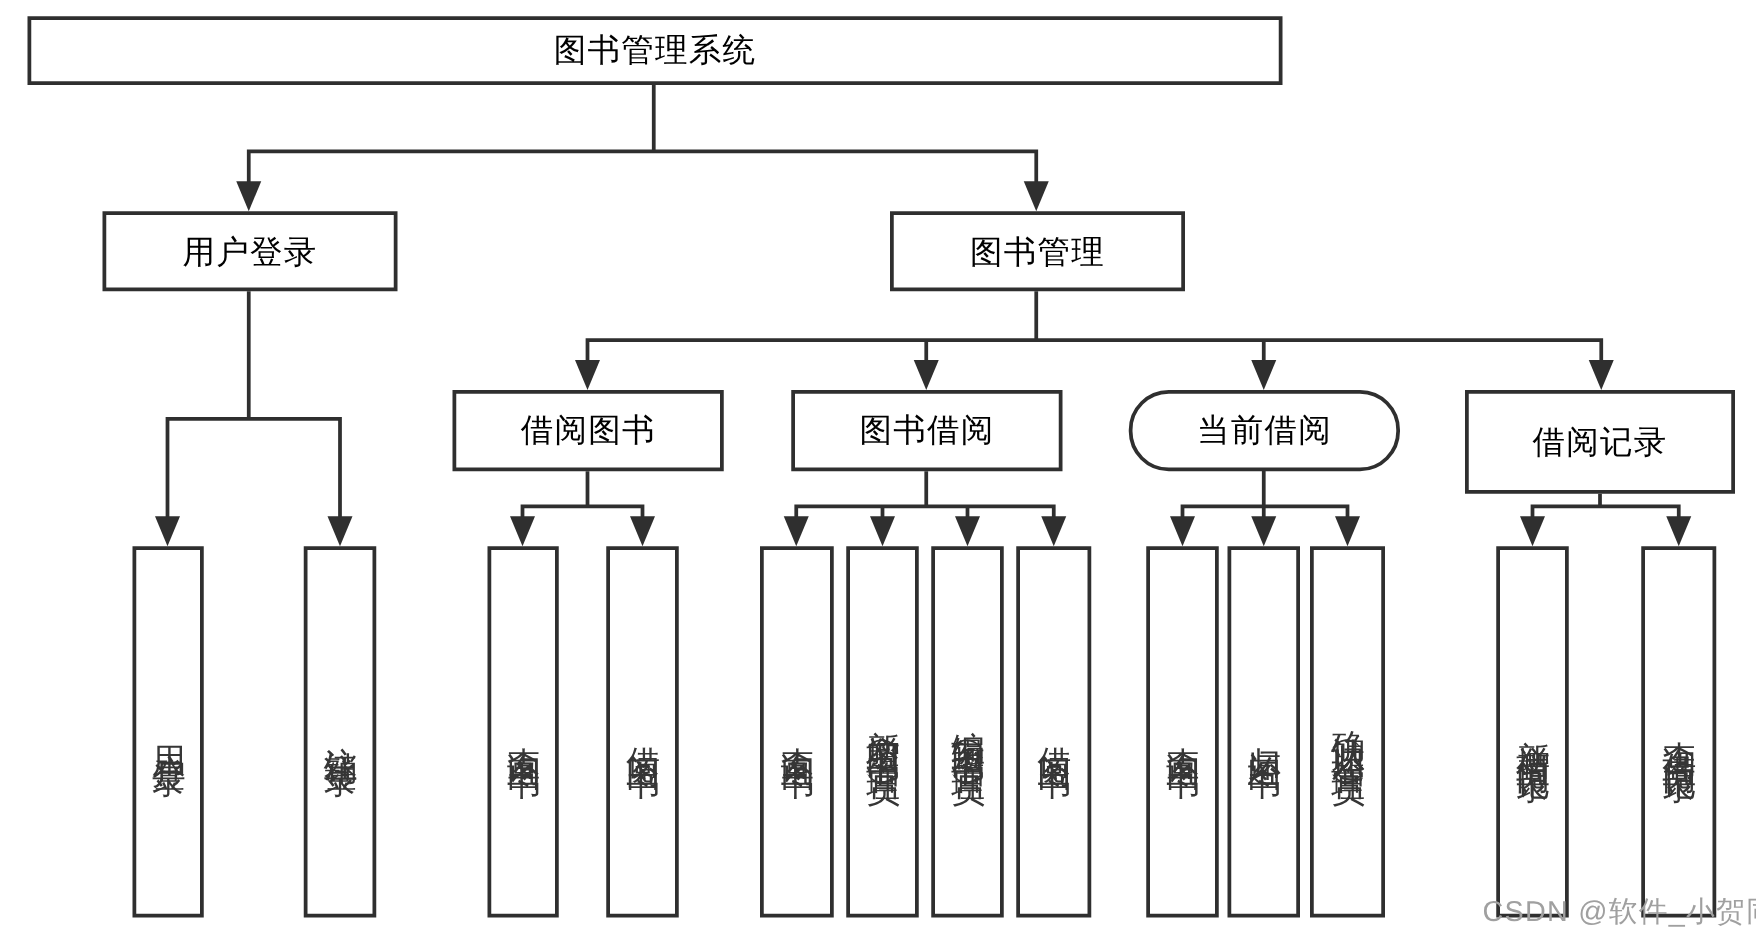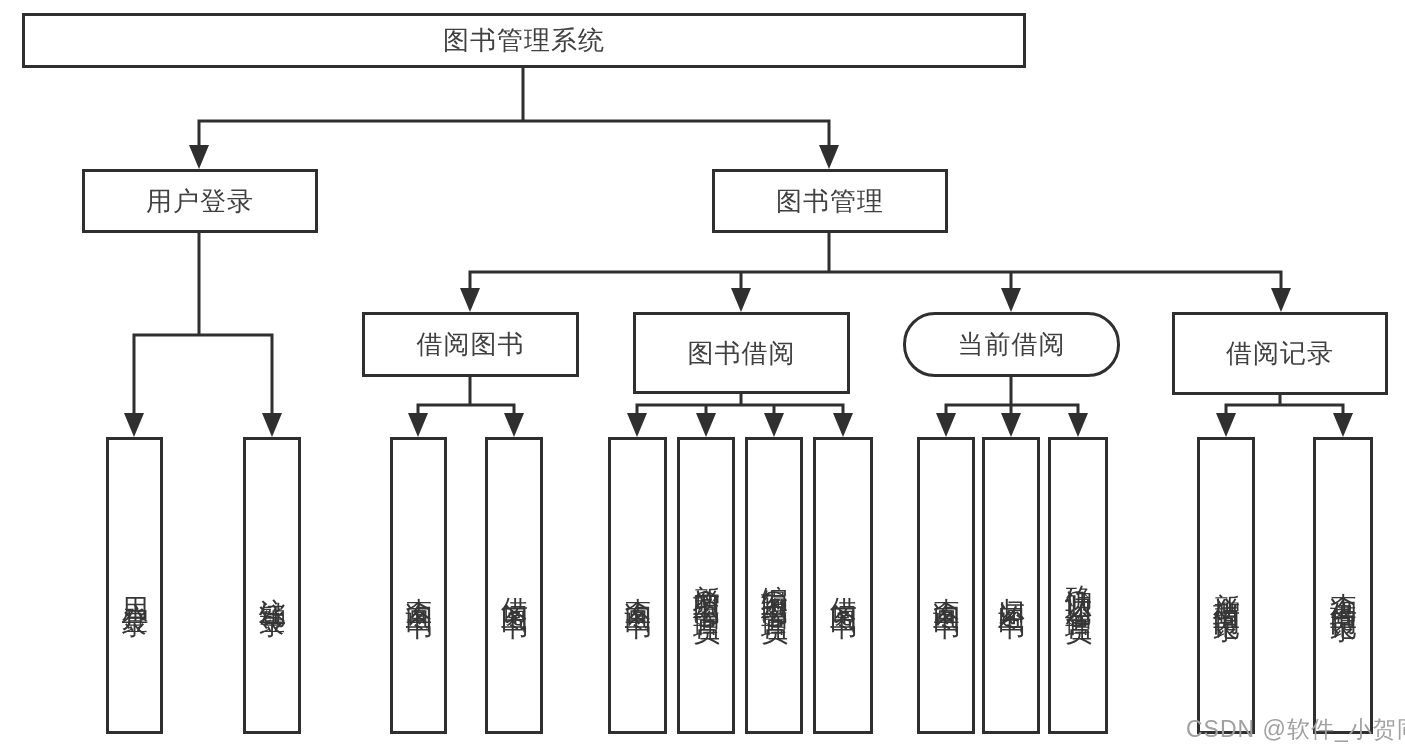--- a/index.html
+++ b/index.html
@@ -28,21 +28,21 @@
     box-sizing: border-box;
     border: 3px solid #2f2f2f;
     background: #ffffff;
     display: flex;
     align-items: center;
     justify-content: center;
     z-index: 1;
   }
   .node .lbl {
     font-size: 26px;
-    color: #404040;
+    color: #000000;
     letter-spacing: 1px;
     white-space: nowrap;
   }
   .vnode {
     position: absolute;
     box-sizing: border-box;
     border: 3px solid #2f2f2f;
     background: #ffffff;
     top: 437px;
     height: 297px;
@@ -134,21 +134,21 @@
   <div class="node" style="left:82px; top:169px; width:236px; height:64px;">
     <span class="lbl">用户登录</span>
   </div>
   <div class="node" style="left:712px; top:169px; width:236px; height:64px;">
     <span class="lbl">图书管理</span>
   </div>
 
   <div class="node" style="left:362px; top:312px; width:217px; height:65px;">
     <span class="lbl">借阅图书</span>
   </div>
-  <div class="node" style="left:633px; top:312px; width:217px; height:82px;">
+  <div class="node" style="left:633px; top:312px; width:217px; height:65px;">
     <span class="lbl">图书借阅</span>
   </div>
   <div class="node" style="left:903px; top:312px; width:217px; height:65px;border-radius:32px;">
     <span class="lbl">当前借阅</span>
   </div>
   <div class="node" style="left:1172px; top:312px; width:216px; height:83px;">
     <span class="lbl">借阅记录</span>
   </div>
 
   <div class="vnode" style="left:106px; width:57px;">

